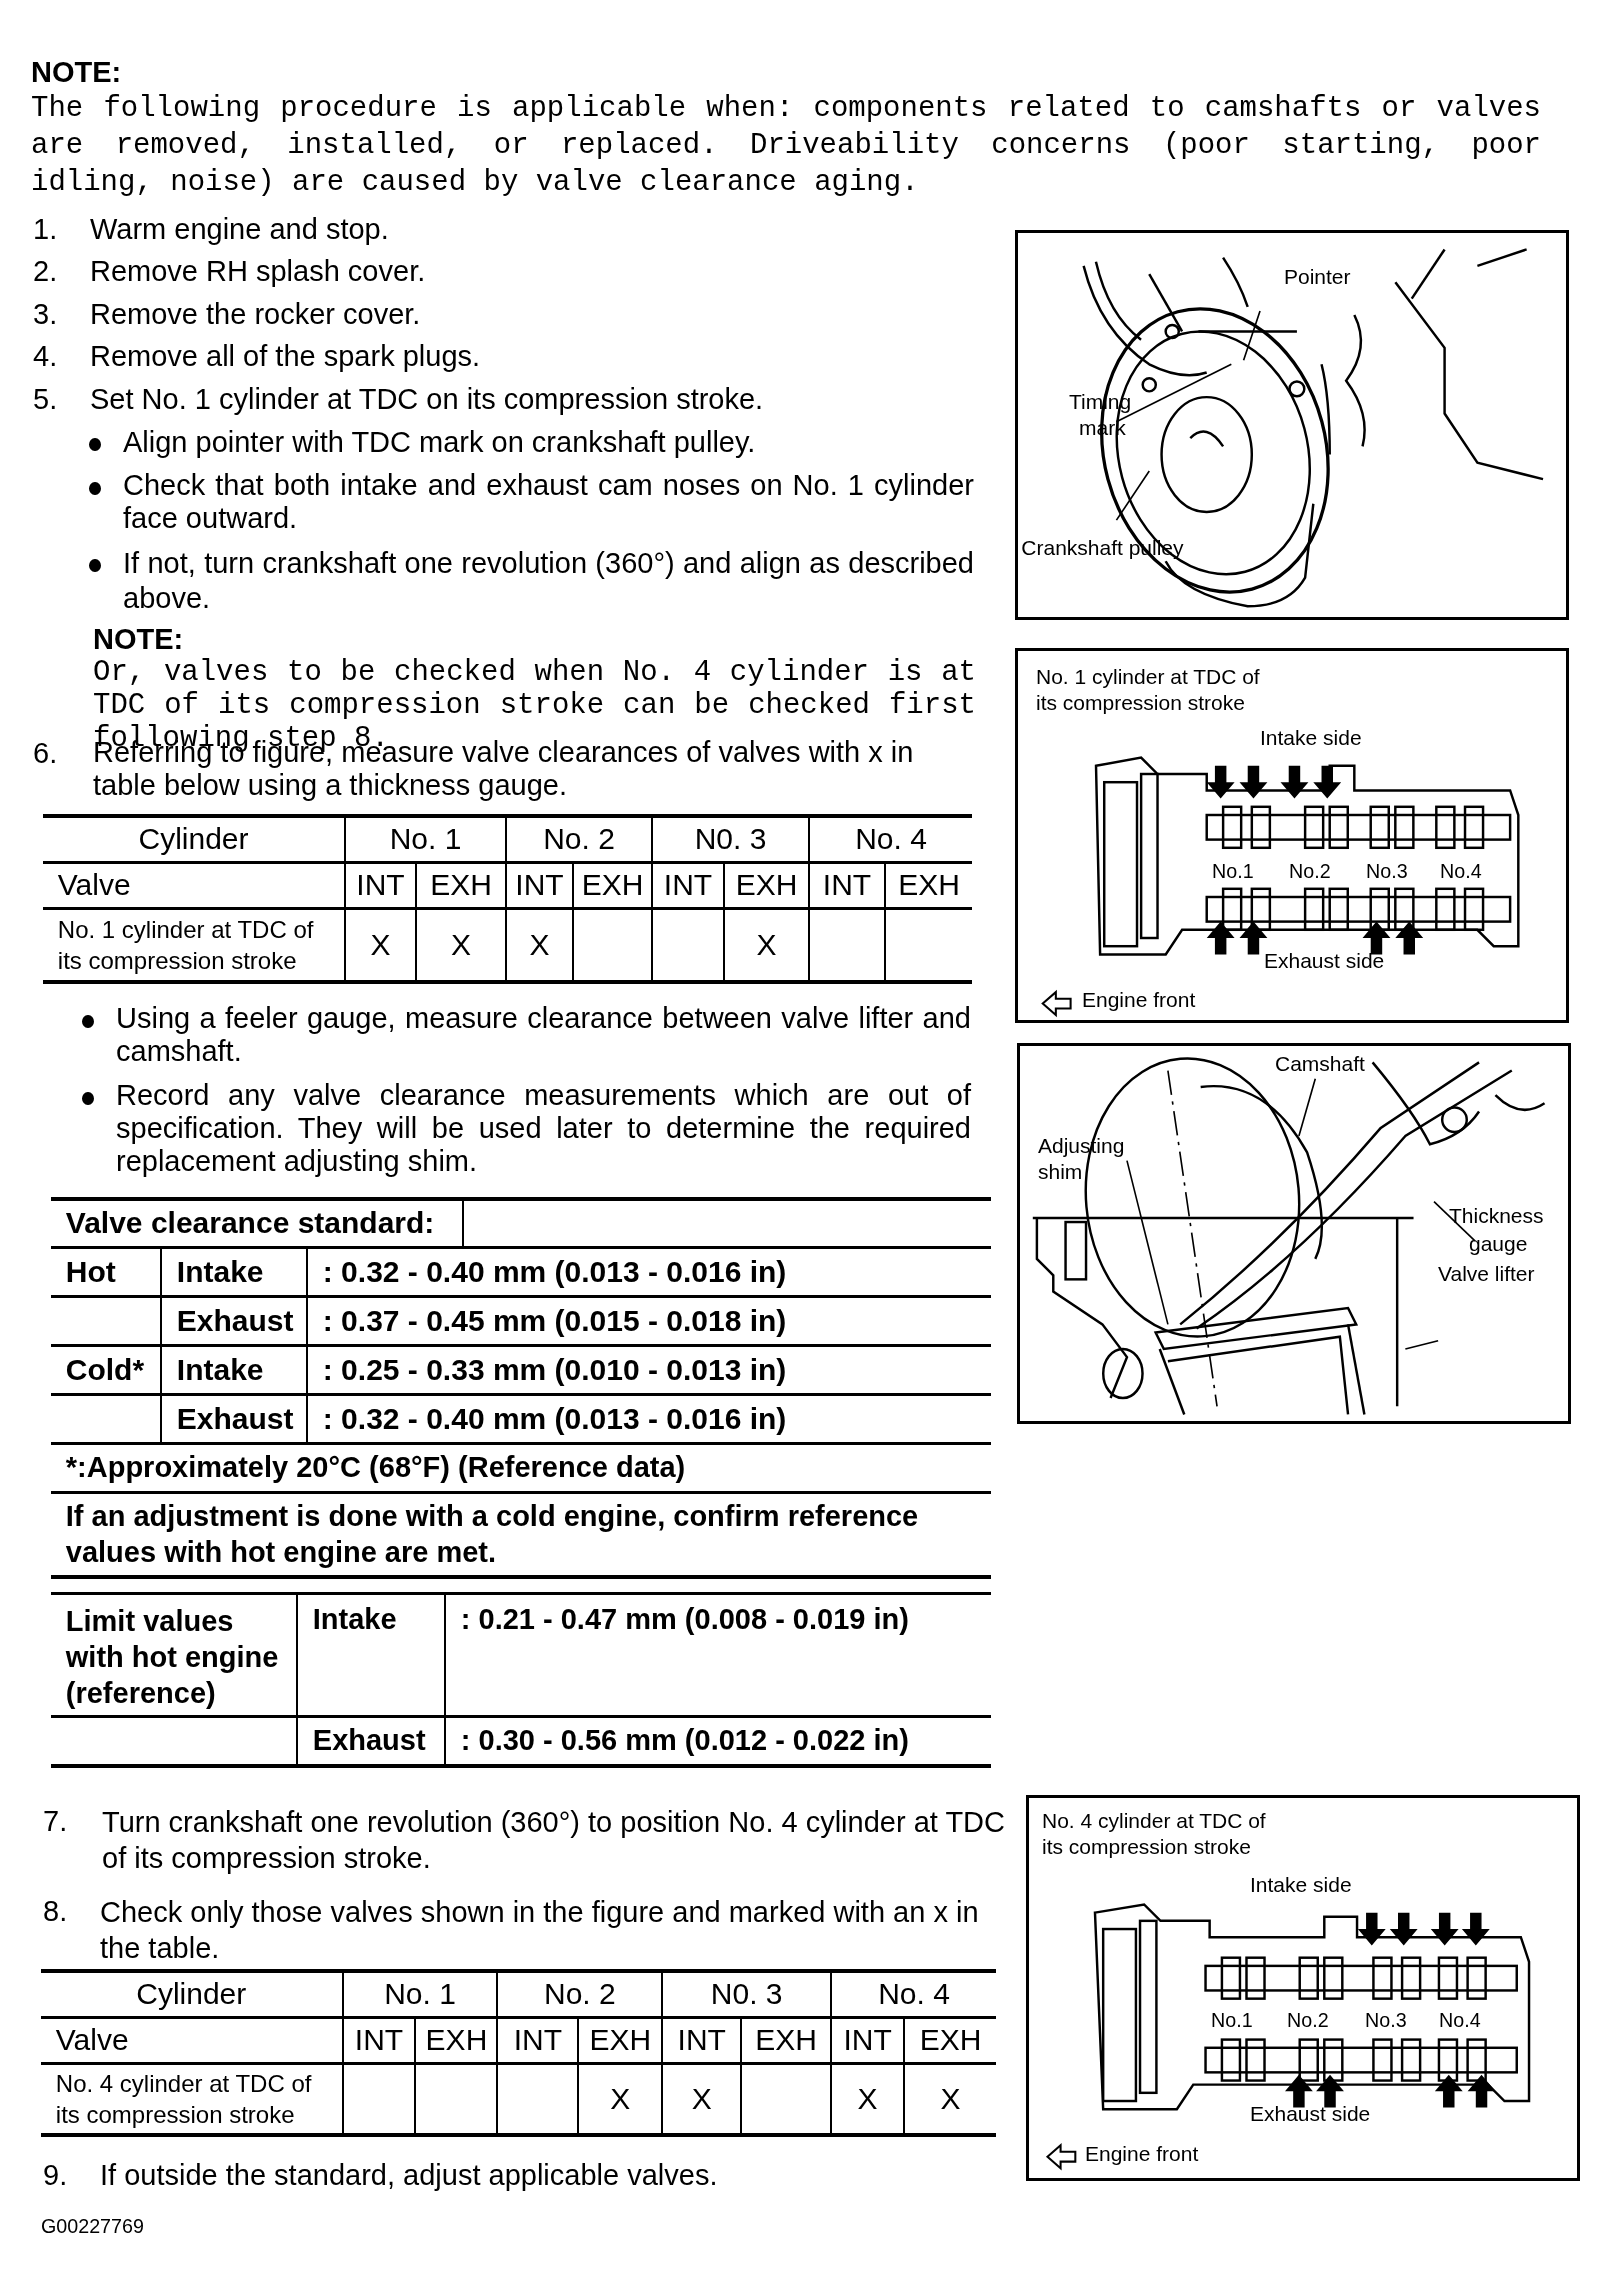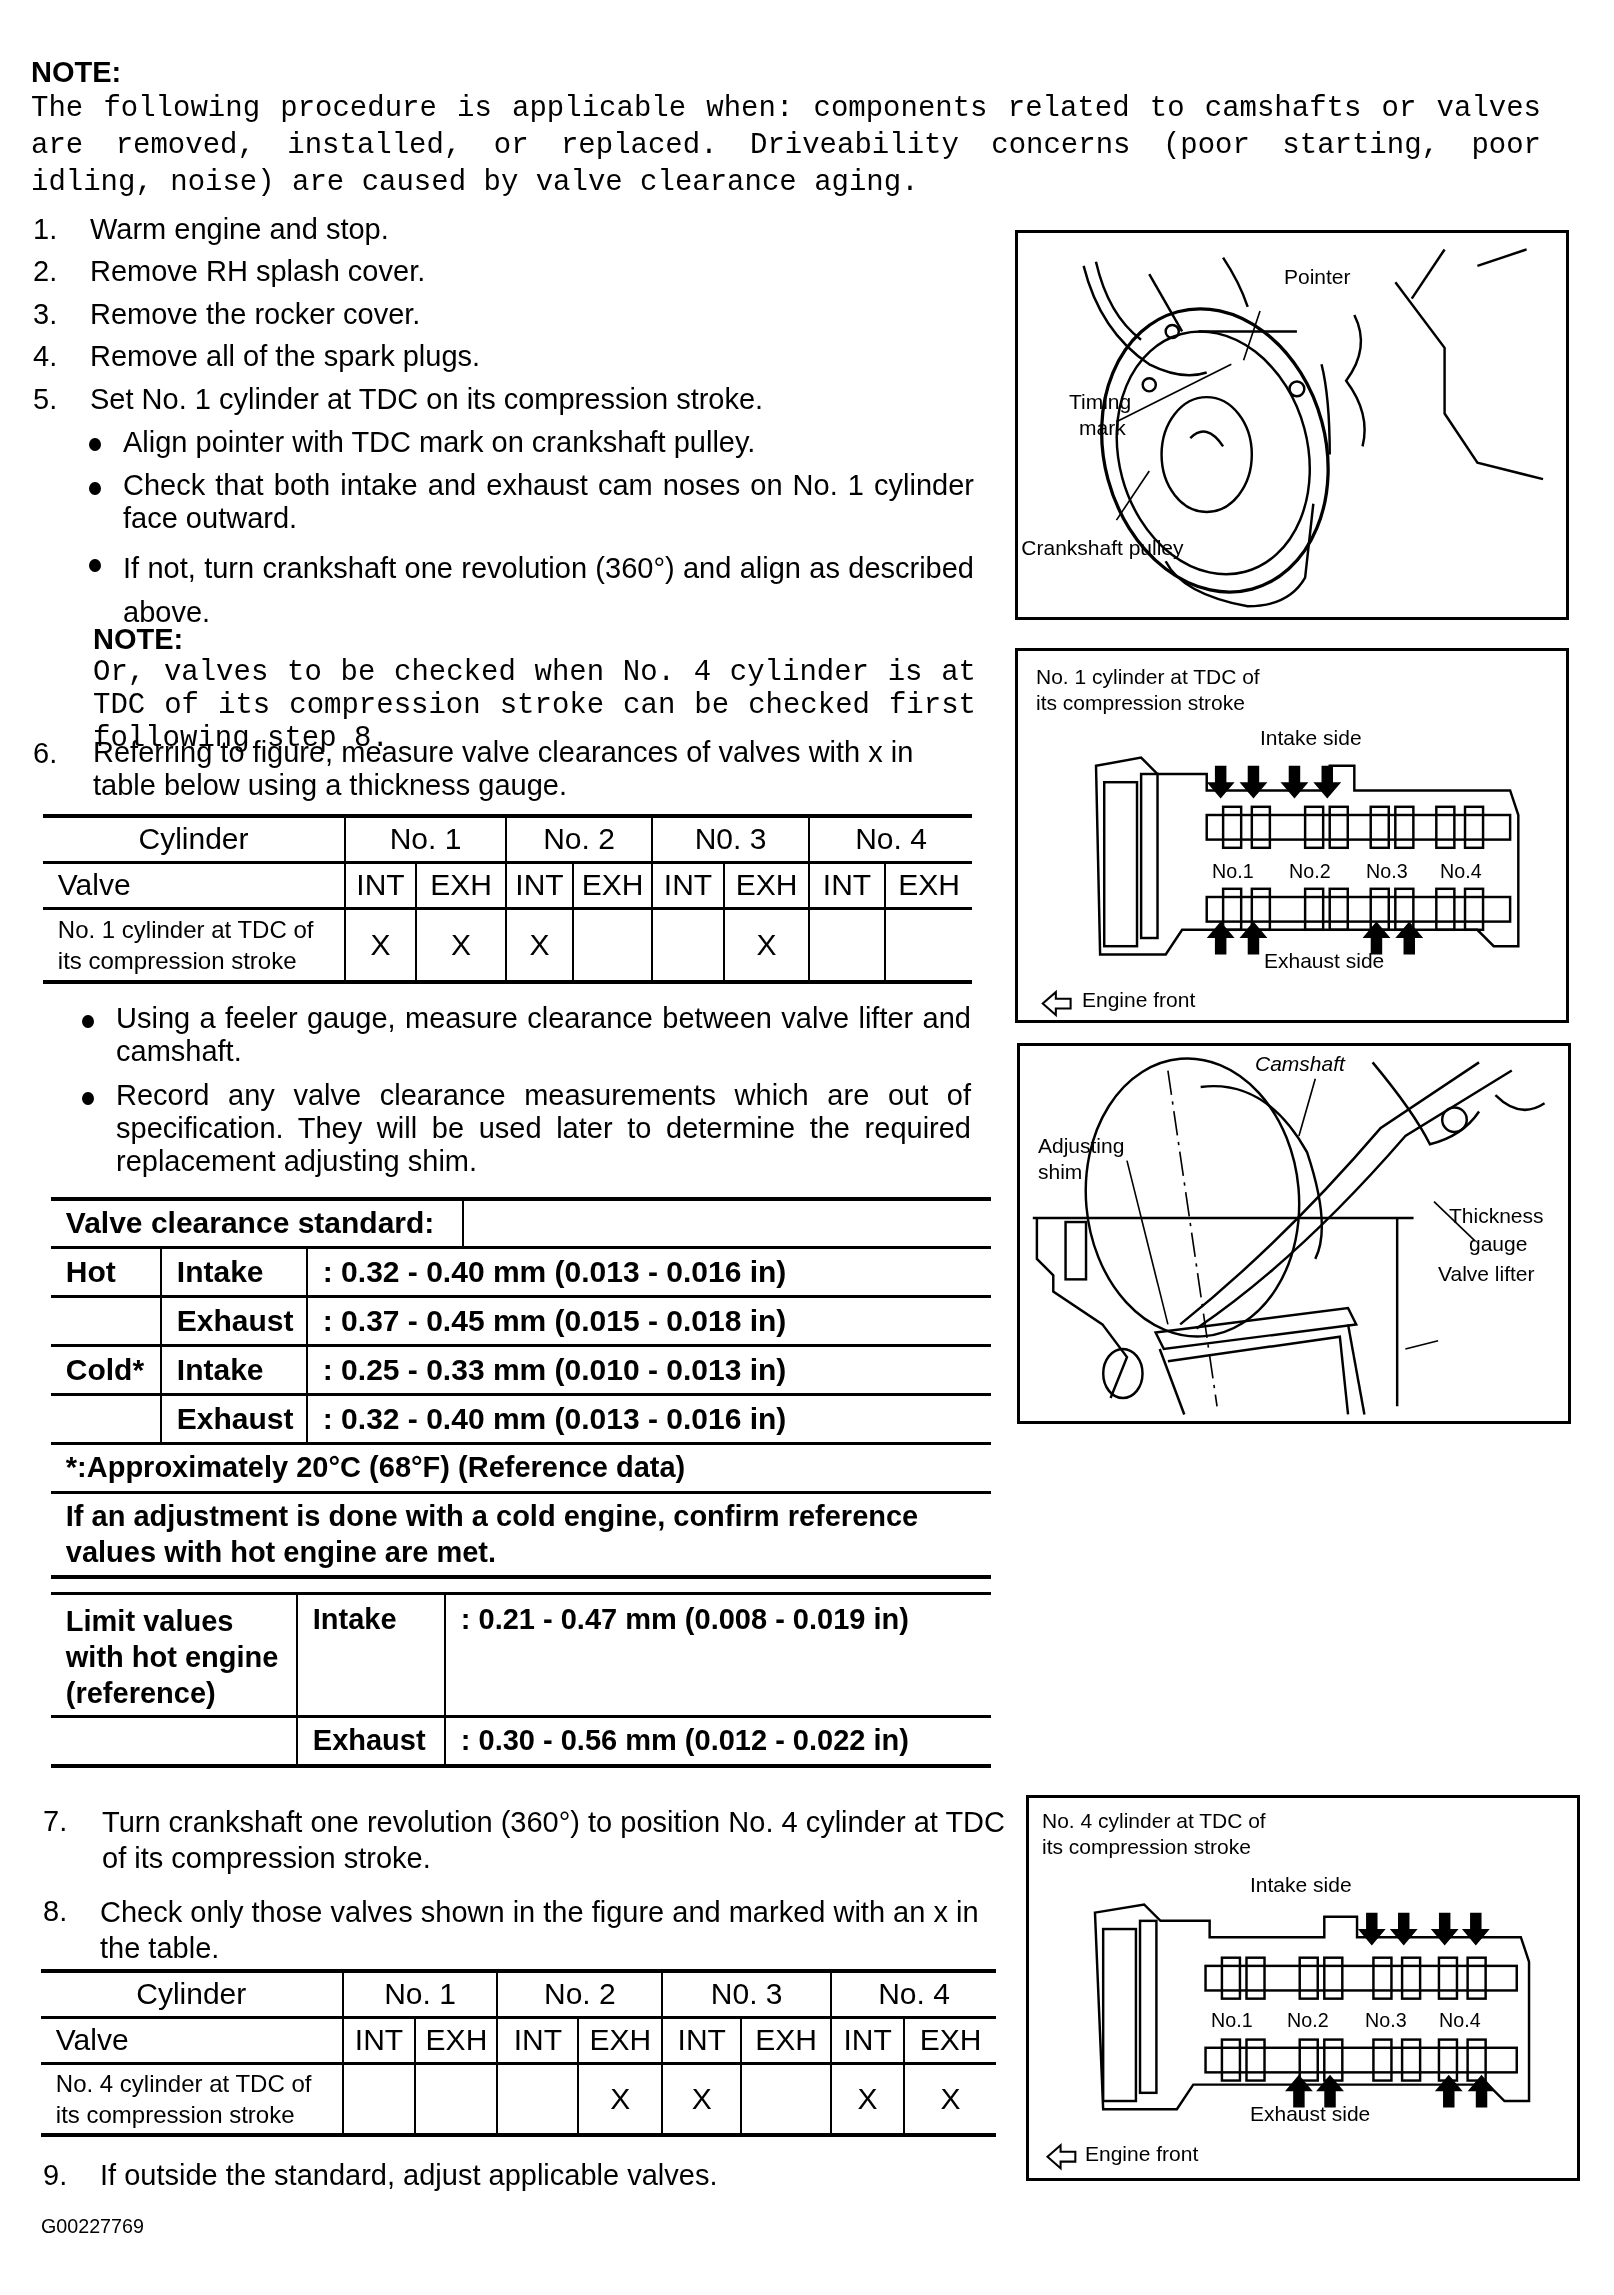--- a/index.html
+++ b/index.html
@@ -58,21 +58,21 @@
 <div class="bul" style="left:89px;top:425px;width:885px;">
   <span class="dot"></span>
   <span class="txt" style="width:851px;">Align pointer with TDC mark on crankshaft pulley.</span>
 </div>
 <div class="bul" style="left:89px;top:469px;width:885px;">
   <span class="dot"></span>
   <span class="txt" style="width:851px;line-height:33px;">Check that both intake and exhaust cam noses on No. 1 cylinder face outward.</span>
 </div>
 <div class="bul" style="left:89px;top:546px;width:885px;">
   <span class="dot"></span>
-  <span class="txt" style="width:851px;line-height:44px;">If not, turn crankshaft one revolution (360°) and align as described above.</span>
+  <span class="txt" style="width:851px;line-height:35px;">If not, turn crankshaft one revolution (360°) and align as described above.</span>
 </div>
 <div class="abs note-h" style="left:93px;top:623px;">NOTE:</div>
 <div class="abs para" style="left:93px;top:656px;width:883px;line-height:33px;">Or, valves to be checked when No. 4 cylinder is at TDC of its compression stroke can be checked first following step 8.</div>
 
 <div class="step" style="left:33px;top:736px;width:943px;">
   <span class="num">6.</span>
   <span class="txt" style="left:60px;width:883px;line-height:33px;">Referring to figure, measure valve clearances of valves with x in table below using a thickness gauge.</span>
 </div>
 
 <table class="vt" style="left:43px;top:814px;width:929px;">
@@ -348,21 +348,21 @@
     <path d="M215,345 Q340,260 470,110 L600,30" stroke-width="3"></path>
     <path d="M430,20 Q480,80 500,120 Q540,110 560,80"></path>
     <path d="M580,60 Q610,90 640,70"></path>
     <circle cx="530" cy="90" r="15"></circle>
     <line x1="460" y1="210" x2="460" y2="440" stroke-width="3"></line>
     <line x1="555" y1="238" x2="505" y2="190" stroke-width="2"></line>
     <line x1="470" y1="370" x2="510" y2="360" stroke-width="2"></line>
     <line x1="340" y1="110" x2="360" y2="40" stroke-width="2"></line>
     <line x1="130" y1="140" x2="180" y2="340" stroke-width="2"></line>
   </svg>
-  <div class="flabel" style="left:235px;top:4.9px;font-style:italic;">Camshaft</div>
+  <div class="flabel" style="left:255px;top:4.9px;">Camshaft</div>
   <div class="flabel" style="left:18px;top:87px;">Adjusting</div>
   <div class="flabel" style="left:18px;top:113px;">shim</div>
   <div class="flabel" style="left:429px;top:157px;">Thickness</div>
   <div class="flabel" style="left:449px;top:185px;">gauge</div>
   <div class="flabel" style="left:418px;top:215px;">Valve lifter</div>
 </div>
 
 <div class="fig" style="left:1026px;top:1795px;width:548px;height:380px;">
   <div class="flabel" style="left:13px;top:9.8px;">No. 4 cylinder at TDC of</div>
   <div class="flabel" style="left:13px;top:36px;">its compression stroke</div>

